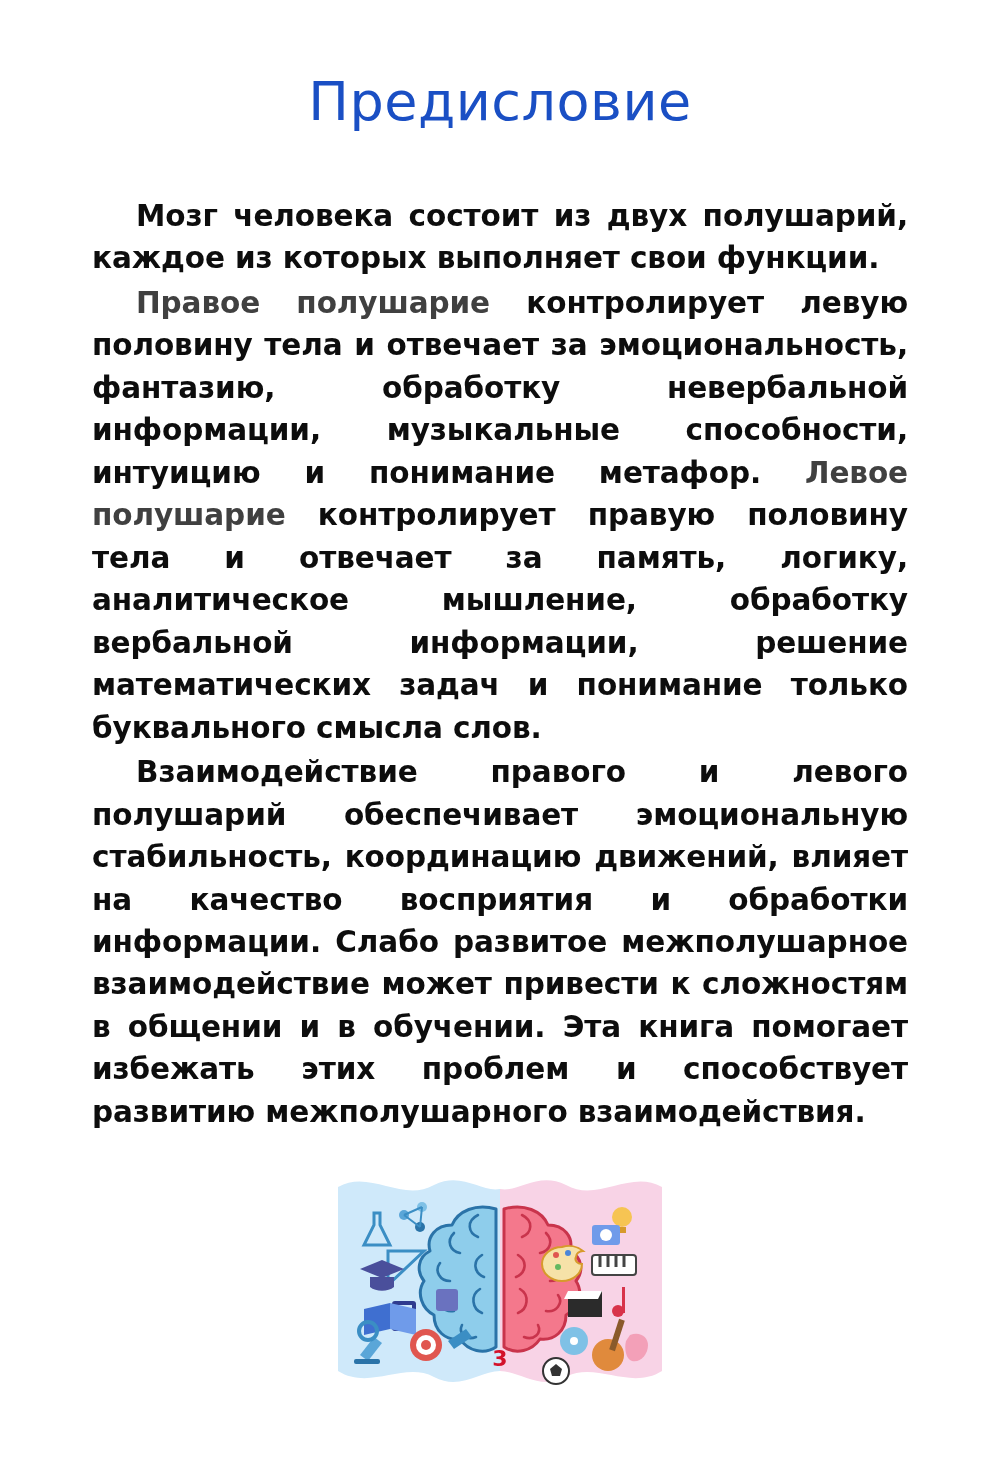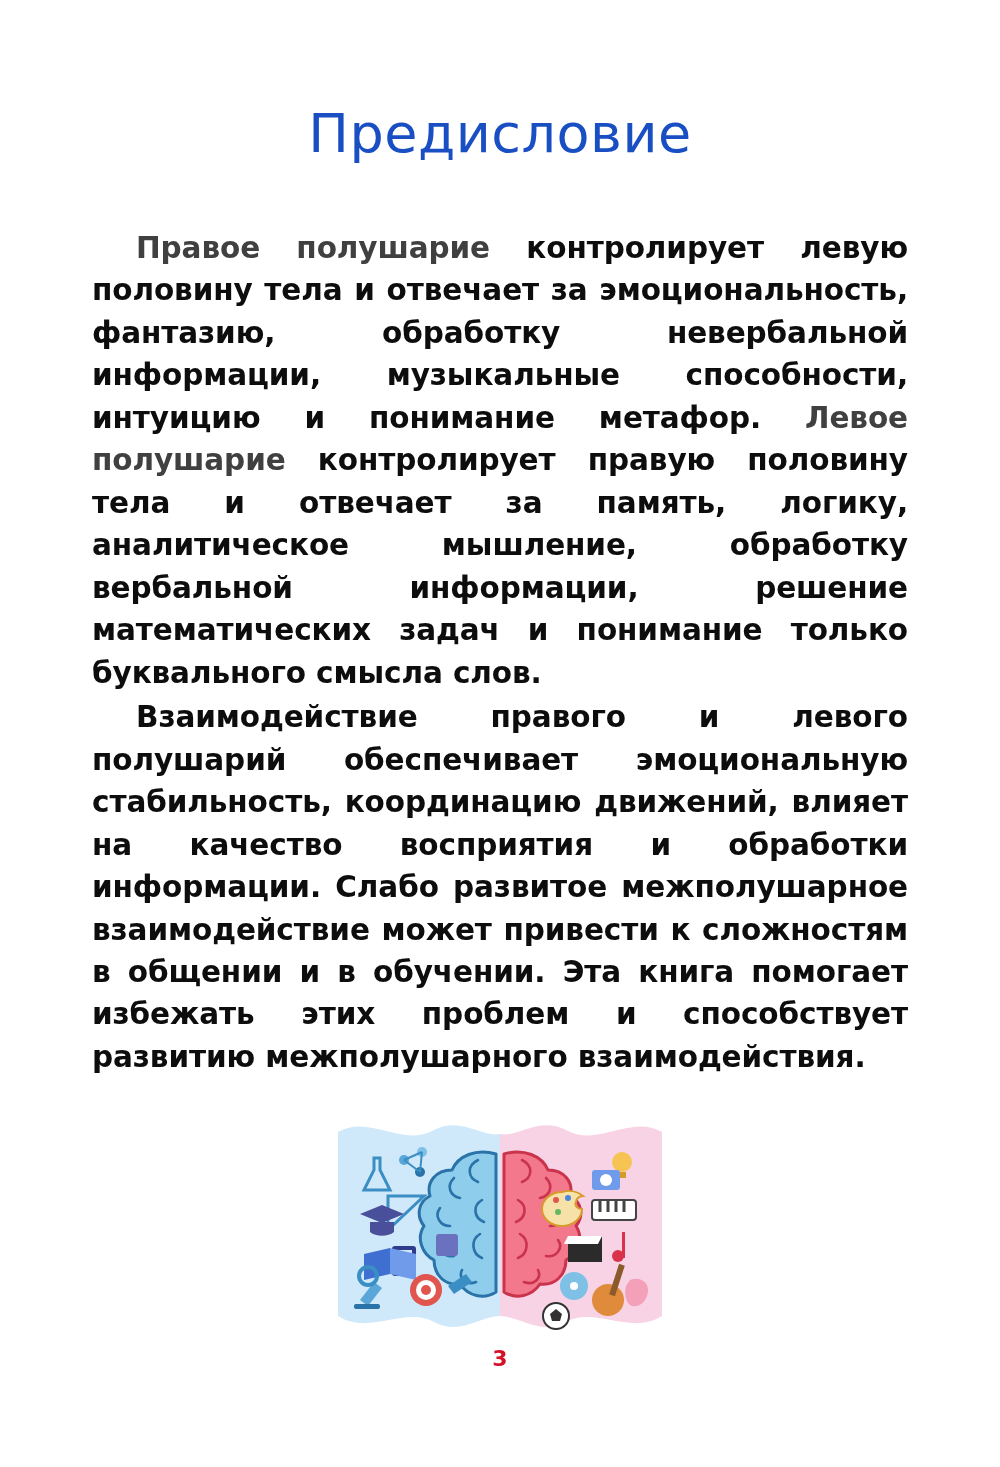--- a/index.html
+++ b/index.html
@@ -16,21 +16,21 @@
   }
   .page {
     position: relative;
     width: 1000px;
     height: 1467px;
     box-sizing: border-box;
     padding: 0 92px;
   }
   .page-title {
     margin: 0;
-    padding-top: 102px;
+    padding-top: 70px;
     text-align: center;
     font-size: 54px;
     font-weight: 400;
     letter-spacing: 0.5px;
     color: #1a4fc4;
     font-family: "DejaVu Sans", sans-serif;
   }
   .body-text {
     margin-top: 62px;
     font-size: 29.5px;
@@ -74,20 +74,23 @@
 </style>
 </head>
 <body>
 
 <div class="page">
 
   <h1 class="page-title">Предисловие</h1>
 
   <div class="body-text">
     <p>
+      <span>Мозг человека состоит из двух полушарий, каждое из которых выполняет свои функции.</span>
+    </p>
+    <p>
       <span class="hl">Правое полушарие</span><span> контролирует левую половину тела и отвечает за эмоциональность, фантазию, обработку невербальной информации, музыкальные способности, интуицию и понимание метафор. </span><span class="hl">Левое полушарие</span><span> контролирует правую половину тела и отвечает за память, логику, аналитическое мышление, обработку вербальной информации, решение математических задач и понимание только буквального смысла слов.</span>
     </p>
     <p>
       <span>Взаимодействие правого и левого полушарий обеспечивает эмоциональную стабильность, координацию движений, влияет на качество восприятия и обработки информации. Слабо развитое межполушарное взаимодействие может привести к сложностям в общении и в обучении. Эта книга помогает избежать этих проблем и способствует развитию межполушарного взаимодействия.</span>
     </p>
   </div>
 
   <div class="figure">
     <svg width="340" height="240" viewBox="0 0 340 240" aria-hidden="true">
 

